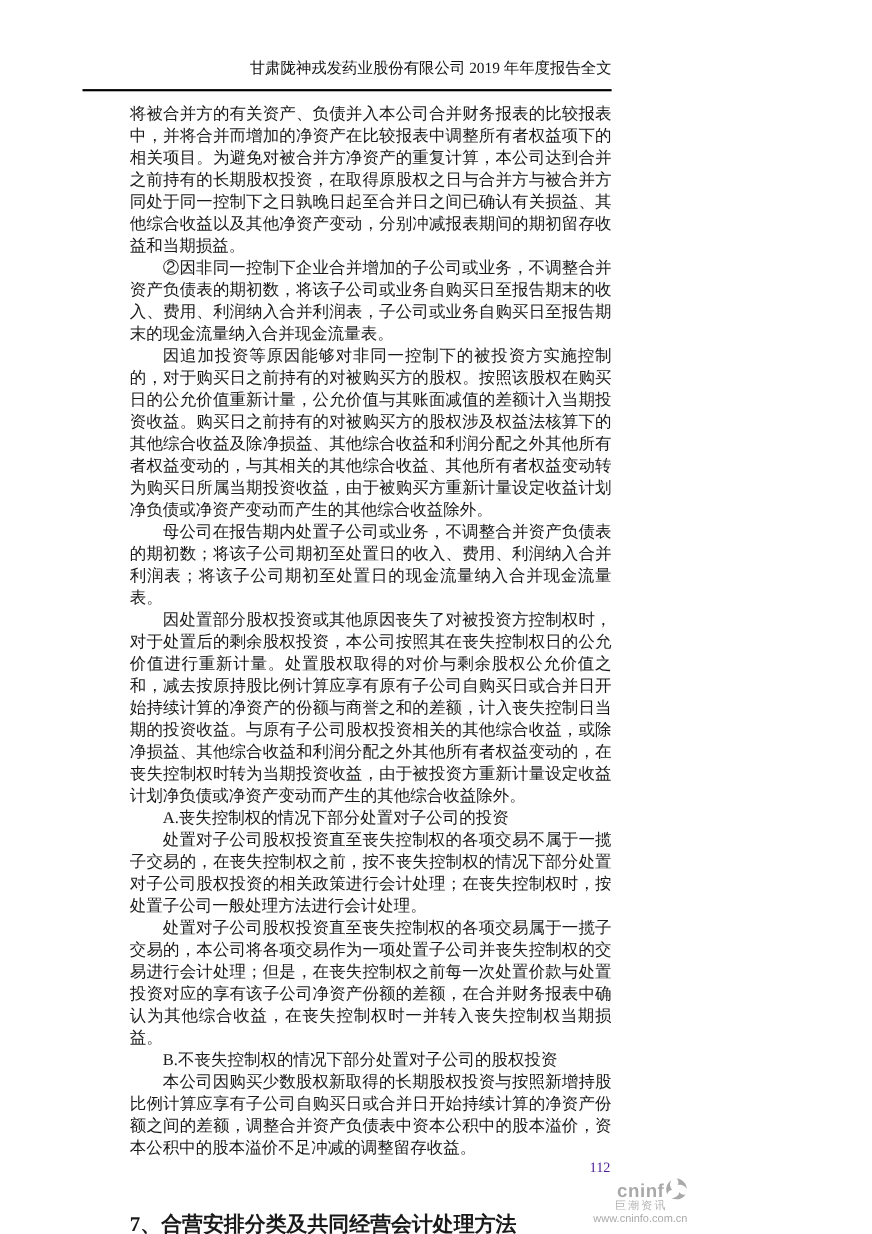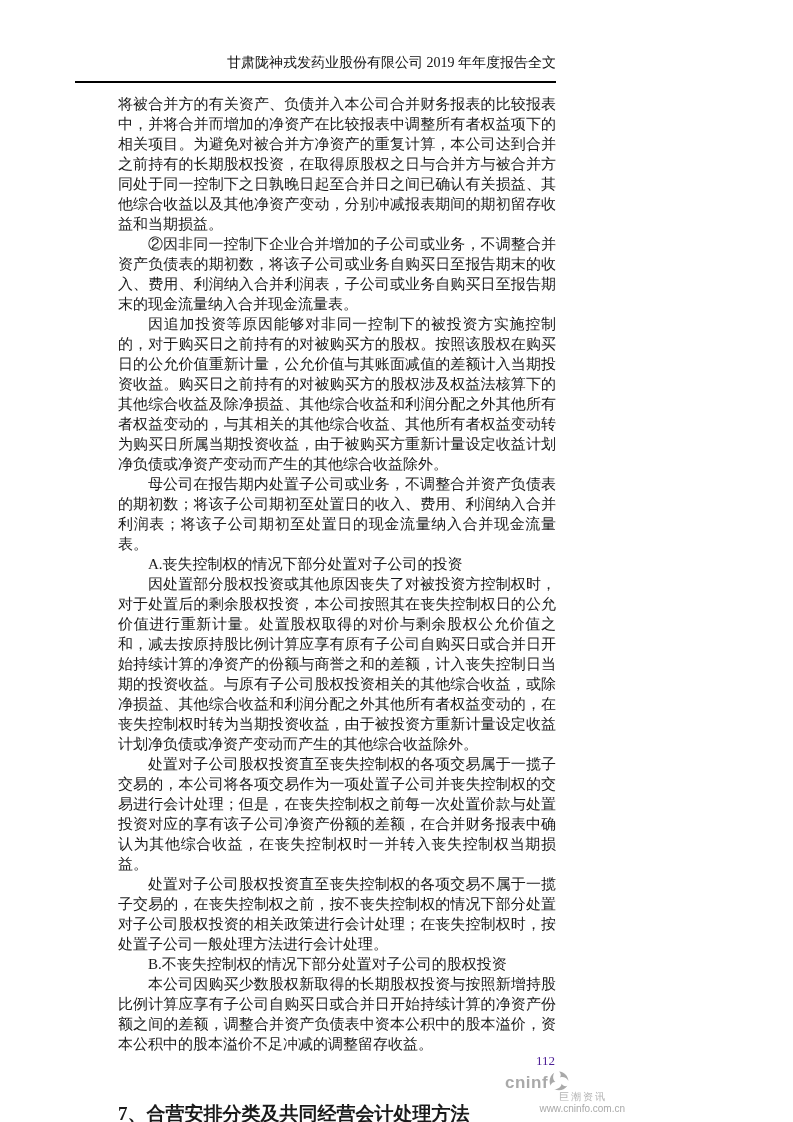--- a/index.html
+++ b/index.html
@@ -58,20 +58,21 @@
     right: 6px;
     top: 1074px;
     width: 120px;
     text-align: right;
     color: #a9a9a9;
     line-height: 1.05;
   }
   .cninfo-top {
     display: flex;
     align-items: center;
+    justify-content: flex-end;
     gap: 1px;
   }
   .cninfo-brand {
     font-family: "Liberation Sans", "DejaVu Sans", sans-serif;
     font-weight: bold;
     font-size: 17px;
     letter-spacing: 0.5px;
     color: #a9a9a9;
   }
   .cninfo-icon { width: 20px; height: 20px; margin-top: -3px; }
@@ -96,24 +97,24 @@
 
   <div class="header">
     <div class="header-title">甘肃陇神戎发药业股份有限公司 2019 年年度报告全文</div>
   </div>
 
   <div class="content" id="content">
       <p class="flush">将被合并方的有关资产、负债并入本公司合并财务报表的比较报表中，并将合并而增加的净资产在比较报表中调整所有者权益项下的相关项目。为避免对被合并方净资产的重复计算，本公司达到合并之前持有的长期股权投资，在取得原股权之日与合并方与被合并方同处于同一控制下之日孰晚日起至合并日之间已确认有关损益、其他综合收益以及其他净资产变动，分别冲减报表期间的期初留存收益和当期损益。</p>
       <p class="indent">②因非同一控制下企业合并增加的子公司或业务，不调整合并资产负债表的期初数，将该子公司或业务自购买日至报告期末的收入、费用、利润纳入合并利润表，子公司或业务自购买日至报告期末的现金流量纳入合并现金流量表。</p>
       <p class="indent">因追加投资等原因能够对非同一控制下的被投资方实施控制的，对于购买日之前持有的对被购买方的股权。按照该股权在购买日的公允价值重新计量，公允价值与其账面减值的差额计入当期投资收益。购买日之前持有的对被购买方的股权涉及权益法核算下的其他综合收益及除净损益、其他综合收益和利润分配之外其他所有者权益变动的，与其相关的其他综合收益、其他所有者权益变动转为购买日所属当期投资收益，由于被购买方重新计量设定收益计划净负债或净资产变动而产生的其他综合收益除外。</p>
       <p class="indent">母公司在报告期内处置子公司或业务，不调整合并资产负债表的期初数；将该子公司期初至处置日的收入、费用、利润纳入合并利润表；将该子公司期初至处置日的现金流量纳入合并现金流量表。</p>
+      <p class="indent">因处置部分股权投资或其他原因丧失了对被投资方控制权时，对于处置后的剩余股权投资，本公司按照其在丧失控制权日的公允价值进行重新计量。处置股权取得的对价与剩余股权公允价值之和，减去按原持股比例计算应享有原有子公司自购买日或合并日开始持续计算的净资产的份额与商誉之和的差额，计入丧失控制日当期的投资收益。与原有子公司股权投资相关的其他综合收益，或除净损益、其他综合收益和利润分配之外其他所有者权益变动的，在丧失控制权时转为当期投资收益，由于被投资方重新计量设定收益计划净负债或净资产变动而产生的其他综合收益除外。</p>
       <p class="indent">A.丧失控制权的情况下部分处置对子公司的投资</p>
-      <p class="indent">因处置部分股权投资或其他原因丧失了对被投资方控制权时，对于处置后的剩余股权投资，本公司按照其在丧失控制权日的公允价值进行重新计量。处置股权取得的对价与剩余股权公允价值之和，减去按原持股比例计算应享有原有子公司自购买日或合并日开始持续计算的净资产的份额与商誉之和的差额，计入丧失控制日当期的投资收益。与原有子公司股权投资相关的其他综合收益，或除净损益、其他综合收益和利润分配之外其他所有者权益变动的，在丧失控制权时转为当期投资收益，由于被投资方重新计量设定收益计划净负债或净资产变动而产生的其他综合收益除外。</p>
+      <p class="indent">处置对子公司股权投资直至丧失控制权的各项交易不属于一揽子交易的，在丧失控制权之前，按不丧失控制权的情况下部分处置对子公司股权投资的相关政策进行会计处理；在丧失控制权时，按处置子公司一般处理方法进行会计处理。</p>
       <p class="indent">处置对子公司股权投资直至丧失控制权的各项交易属于一揽子交易的，本公司将各项交易作为一项处置子公司并丧失控制权的交易进行会计处理；但是，在丧失控制权之前每一次处置价款与处置投资对应的享有该子公司净资产份额的差额，在合并财务报表中确认为其他综合收益，在丧失控制权时一并转入丧失控制权当期损益。</p>
-      <p class="indent">处置对子公司股权投资直至丧失控制权的各项交易不属于一揽子交易的，在丧失控制权之前，按不丧失控制权的情况下部分处置对子公司股权投资的相关政策进行会计处理；在丧失控制权时，按处置子公司一般处理方法进行会计处理。</p>
       <p class="indent">B.不丧失控制权的情况下部分处置对子公司的股权投资</p>
       <p class="indent">本公司因购买少数股权新取得的长期股权投资与按照新增持股比例计算应享有子公司自购买日或合并日开始持续计算的净资产份额之间的差额，调整合并资产负债表中资本公积中的股本溢价，资本公积中的股本溢价不足冲减的调整留存收益。</p>
       <p class="heading">7、合营安排分类及共同经营会计处理方法</p>
       <p class="indent">合营安排，是指一项由两个或两个以上的参与方共同控制的安排。本公司根据合营安排的结构、法律形式以及合营安排中约定的条款、其他相关事实和情况等因素，将合营安排分为共同经营和合营企业。</p>
     </div>
 
   <div class="page-number">112</div>
 
   <div class="cninfo">
     <div class="cninfo-top">

